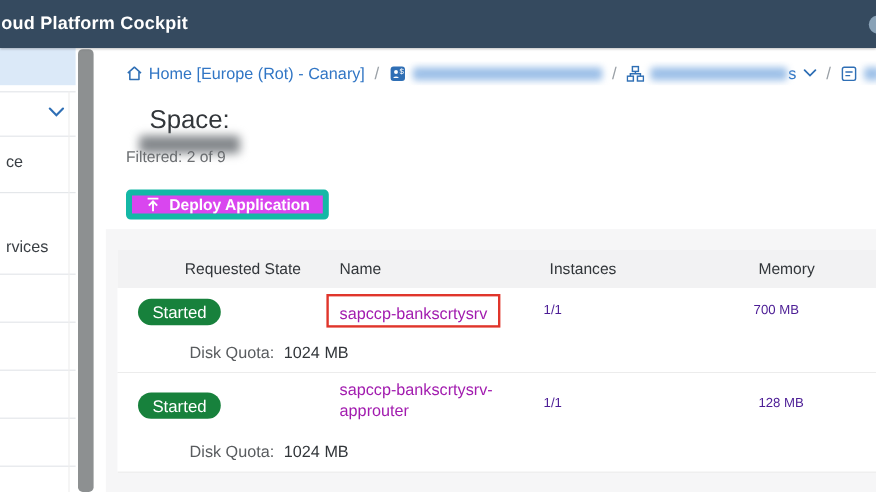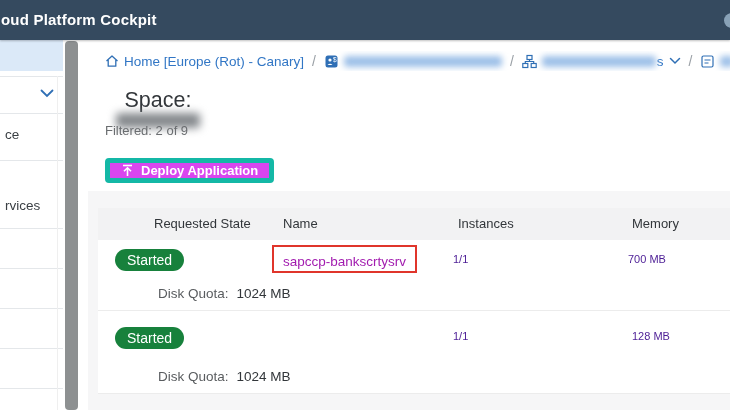--- a/index.html
+++ b/index.html
@@ -188,20 +188,21 @@
         <a class="app-link">sapccp-bankscrtysrv</a>
         <div class="cell-val inst">1/1</div>
         <div class="cell-val mem">700 MB</div>
         <div class="disk-line">
           <span class="disk-label">Disk Quota:</span><span class="disk-val">1024 MB</span>
         </div>
       </div>
 
       <div class="trow row2">
         <div class="badge">Started</div>
+        <a class="app-link">sapccp-bankscrtysrv-approuter</a>
         <div class="cell-val inst">1/1</div>
         <div class="cell-val mem">128 MB</div>
         <div class="disk-line">
           <span class="disk-label">Disk Quota:</span><span class="disk-val">1024 MB</span>
         </div>
       </div>
 
     </div>
   </div>
 </div>

